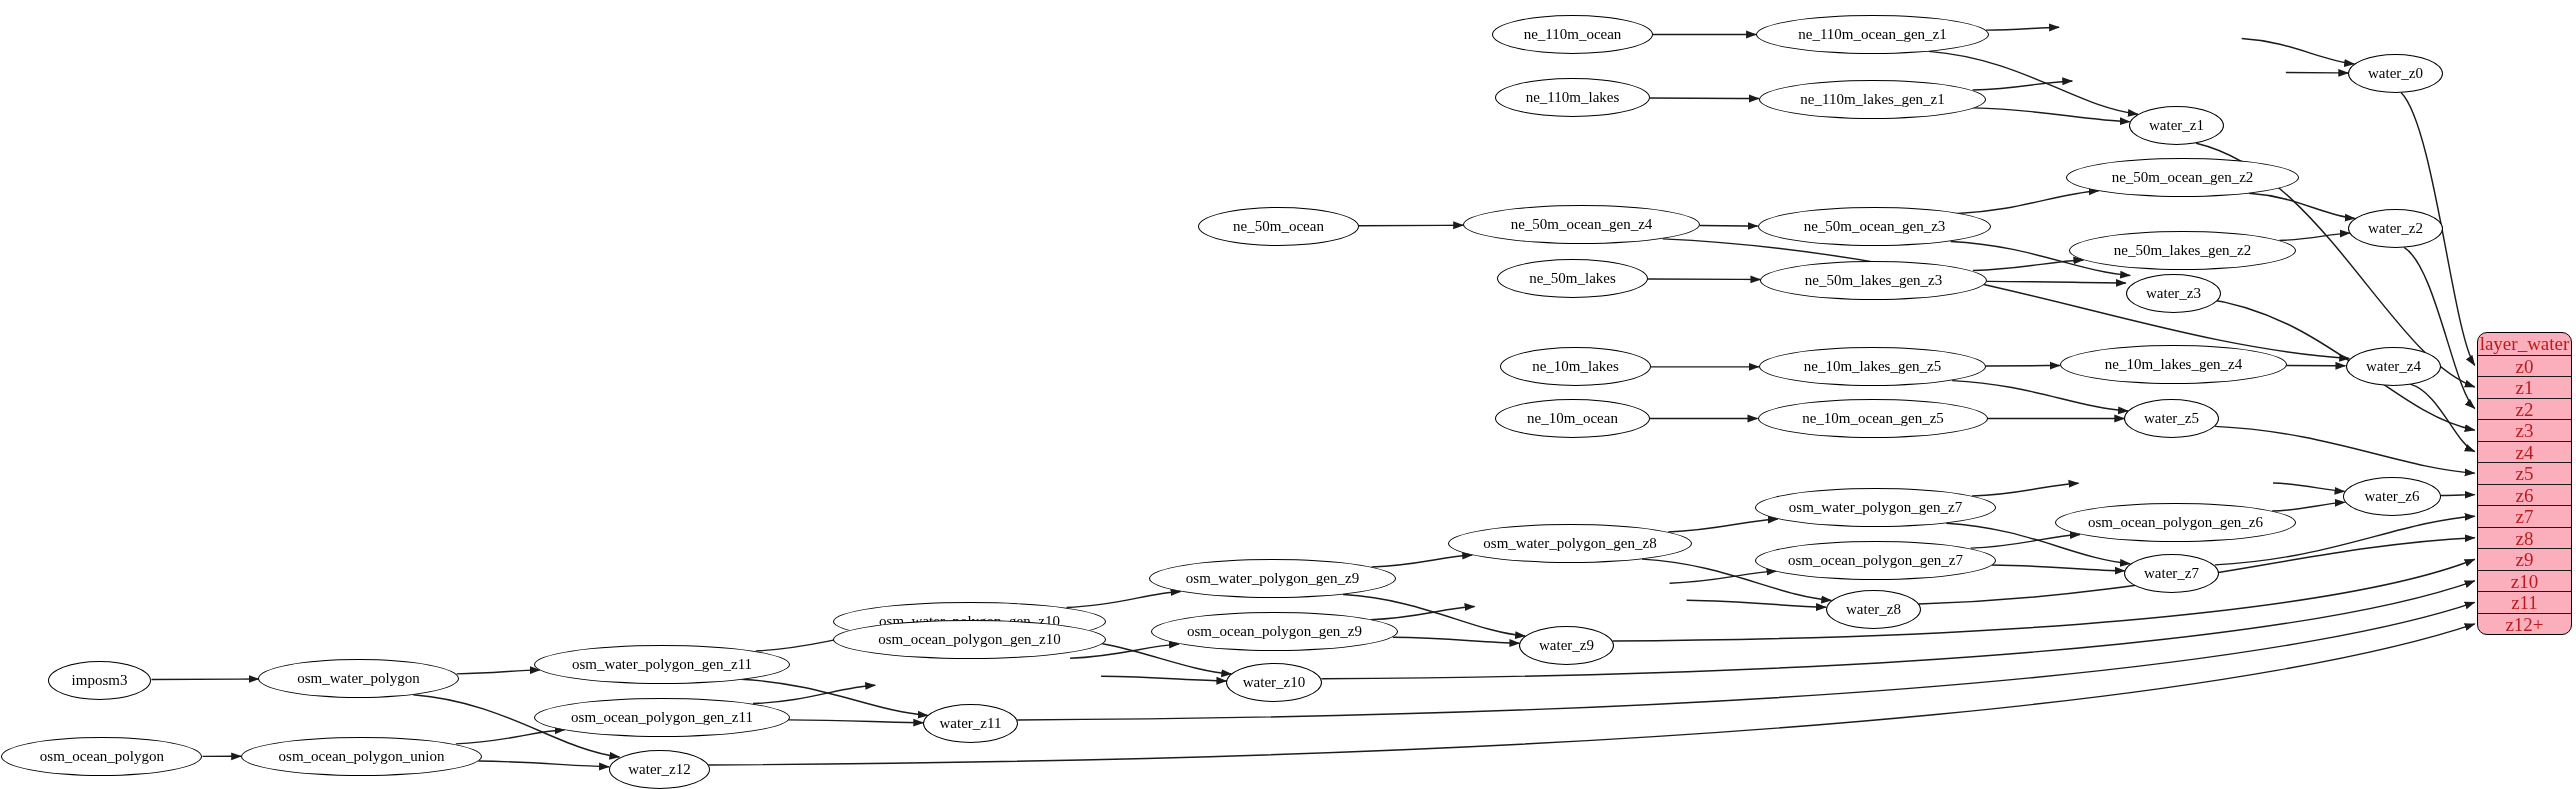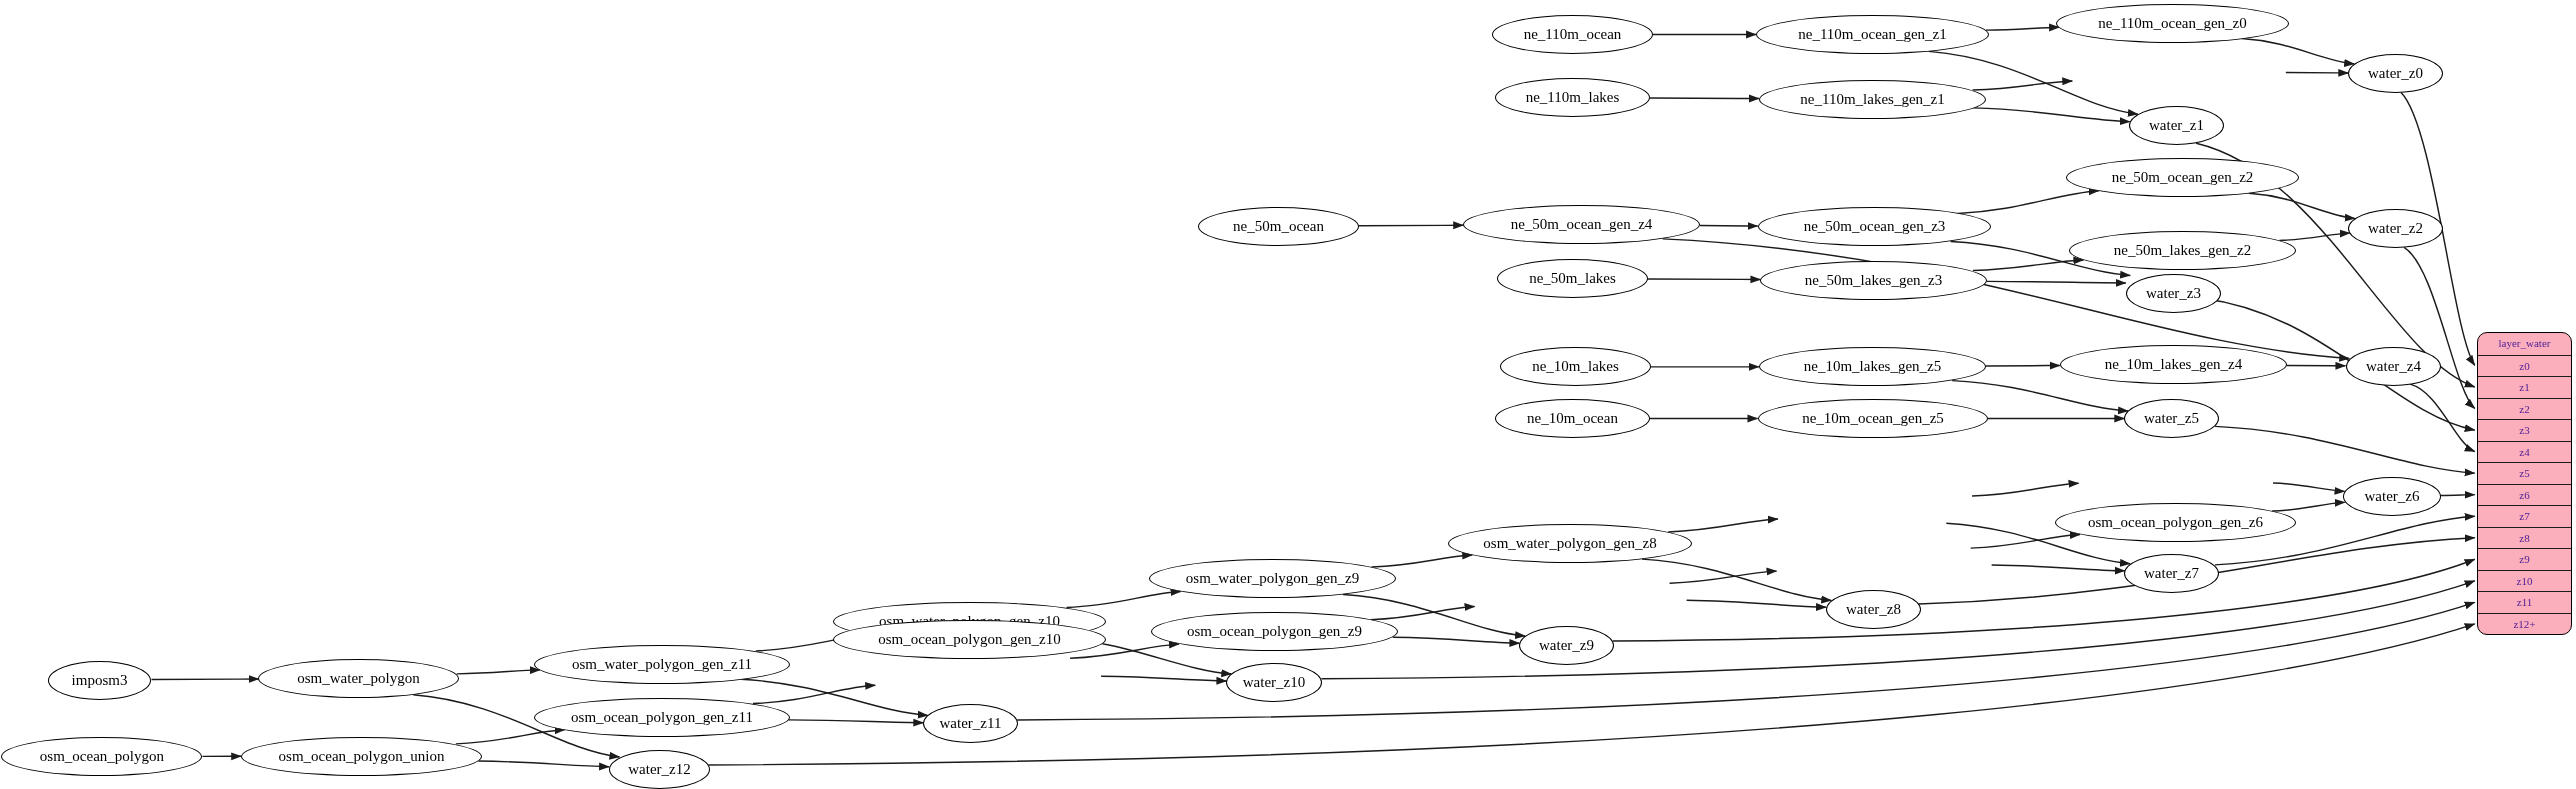--- a/index.html
+++ b/index.html
@@ -10,21 +10,21 @@
   #edge-layer{position:absolute;left:0;top:0;width:2576px;height:789px;}
   #node-layer{position:absolute;left:0;top:0;width:2576px;height:789px;}
   .gnode{
     position:absolute;display:flex;align-items:center;justify-content:center;
     border:1.4px solid #000;border-radius:50%;background:#fff;
     font-size:15px;color:#000;white-space:nowrap;box-sizing:border-box;
     line-height:1;
   }
   .record{
     position:absolute;box-sizing:border-box;border:1.4px solid #000;
-    border-radius:10px;overflow:hidden;font-size:11px;color:#4c1d95;
+    border-radius:10px;overflow:hidden;font-size:19px;color:#b91c1c;
     text-align:center;
   }
   .record .rrow{
     height:21.5px;line-height:21px;box-sizing:border-box;
     border-top:1.4px solid #1b1b1b;
   }
   .record .rrow:first-child{border-top:none;}
 </style>
 </head>
 <body>
@@ -100,21 +100,20 @@
         <path d="M2672.4,841.4 C3020.9,830.3 3214.6,760.1 3447.0,749.0" fill="none" stroke="#1b1b1b" stroke-width="2" marker-end="url(#arrow)"></path>
         <path d="M2246.3,892.9 C2990.7,888.3 3326.9,826.8 3447.0,779.0" fill="none" stroke="#1b1b1b" stroke-width="2" marker-end="url(#arrow)"></path>
         <path d="M1840.6,945.4 C2836.6,940.0 3286.4,866.3 3447.0,809.0" fill="none" stroke="#1b1b1b" stroke-width="2" marker-end="url(#arrow)"></path>
         <path d="M1416.8,1002.8 C2675.5,996.2 3244.0,907.8 3447.0,839.0" fill="none" stroke="#1b1b1b" stroke-width="2" marker-end="url(#arrow)"></path>
         <path d="M986.5,1065.5 C2512.0,1057.7 3201.0,951.5 3447.0,869.0" fill="none" stroke="#1b1b1b" stroke-width="2" marker-end="url(#arrow)"></path>
       </g>
   </svg>
   <div id="node-layer">
       <div class="gnode" style="left: 1492px; top: 15px; width: 161px; height: 39px;">ne_110m_ocean</div>
       <div class="gnode" style="left: 1756px; top: 15px; width: 233px; height: 39px;">ne_110m_ocean_gen_z1</div>
-      <div class="gnode" style="left: 2056px; top: 3.6px; width: 233px; height: 39px;">ne_110m_ocean_gen_z0</div>
       <div class="gnode" style="left: 1495px; top: 78px; width: 155px; height: 39px;">ne_110m_lakes</div>
       <div class="gnode" style="left: 1759px; top: 80px; width: 227px; height: 39px;">ne_110m_lakes_gen_z1</div>
       <div class="gnode" style="left: 2348px; top: 54px; width: 95px; height: 39px;">water_z0</div>
       <div class="gnode" style="left: 2129px; top: 106px; width: 95px; height: 39px;">water_z1</div>
       <div class="gnode" style="left: 1198px; top: 207px; width: 161px; height: 39px;">ne_50m_ocean</div>
       <div class="gnode" style="left: 1463px; top: 205px; width: 237px; height: 39px;">ne_50m_ocean_gen_z4</div>
       <div class="gnode" style="left: 1758px; top: 207px; width: 233px; height: 39px;">ne_50m_ocean_gen_z3</div>
       <div class="gnode" style="left: 2066px; top: 158px; width: 233px; height: 39px;">ne_50m_ocean_gen_z2</div>
       <div class="gnode" style="left: 1497px; top: 259px; width: 151px; height: 39px;">ne_50m_lakes</div>
       <div class="gnode" style="left: 1760px; top: 261px; width: 227px; height: 39px;">ne_50m_lakes_gen_z3</div>
@@ -123,20 +122,22 @@
       <div class="gnode" style="left: 2126px; top: 274px; width: 95px; height: 39px; text-align: right;">water_z3</div>
       <div class="gnode" style="left: 1500px; top: 347px; width: 151px; height: 39px;">ne_10m_lakes</div>
       <div class="gnode" style="left: 1759px; top: 347px; width: 227px; height: 39px;">ne_10m_lakes_gen_z5</div>
       <div class="gnode" style="left: 2060px; top: 345px; width: 227px; height: 39px;">ne_10m_lakes_gen_z4</div>
       <div class="gnode" style="left: 2346px; top: 347px; width: 95px; height: 39px;">water_z4</div>
       <div class="gnode" style="left: 1495px; top: 399px; width: 155px; height: 39px;">ne_10m_ocean</div>
       <div class="gnode" style="left: 1758px; top: 399px; width: 230px; height: 39px;">ne_10m_ocean_gen_z5</div>
       <div class="gnode" style="left: 2124px; top: 399px; width: 95px; height: 39px;">water_z5</div>
       <div class="gnode" style="left: 2055px; top: 503px; width: 241px; height: 39px;">osm_ocean_polygon_gen_z6</div>
       <div class="gnode" style="left: 2343px; top: 477px; width: 98px; height: 39px;">water_z6</div>
+      <div class="gnode" style="left: 1755px; top: 488px; width: 241px; height: 39px;">osm_water_polygon_gen_z7</div>
+      <div class="gnode" style="left: 1755px; top: 541px; width: 241px; height: 39px;">osm_ocean_polygon_gen_z7</div>
       <div class="gnode" style="left: 2124px; top: 554px; width: 95px; height: 39px;">water_z7</div>
       <div class="gnode" style="left: 1448px; top: 524px; width: 244px; height: 39px;">osm_water_polygon_gen_z8</div>
       <div class="gnode" style="left: 1826px; top: 590px; width: 95px; height: 39px;">water_z8</div>
       <div class="gnode" style="left: 1149px; top: 559px; width: 247px; height: 39px;">osm_water_polygon_gen_z9</div>
       <div class="gnode" style="left: 1151px; top: 612px; width: 247px; height: 39px;">osm_ocean_polygon_gen_z9</div>
       <div class="gnode" style="left: 1519px; top: 626px; width: 95px; height: 39px;">water_z9</div>
       <div class="gnode" style="left: 833px; top: 602px; width: 273px; height: 39px;">osm_water_polygon_gen_z10</div>
       <div class="gnode" style="left: 833px; top: 620px; width: 273px; height: 39px;">osm_ocean_polygon_gen_z10</div>
       <div class="gnode" style="left: 1226px; top: 663px; width: 96px; height: 39px;">water_z10</div>
       <div class="gnode" style="left: 534px; top: 645px; width: 256px; height: 39px;">osm_water_polygon_gen_z11</div>

